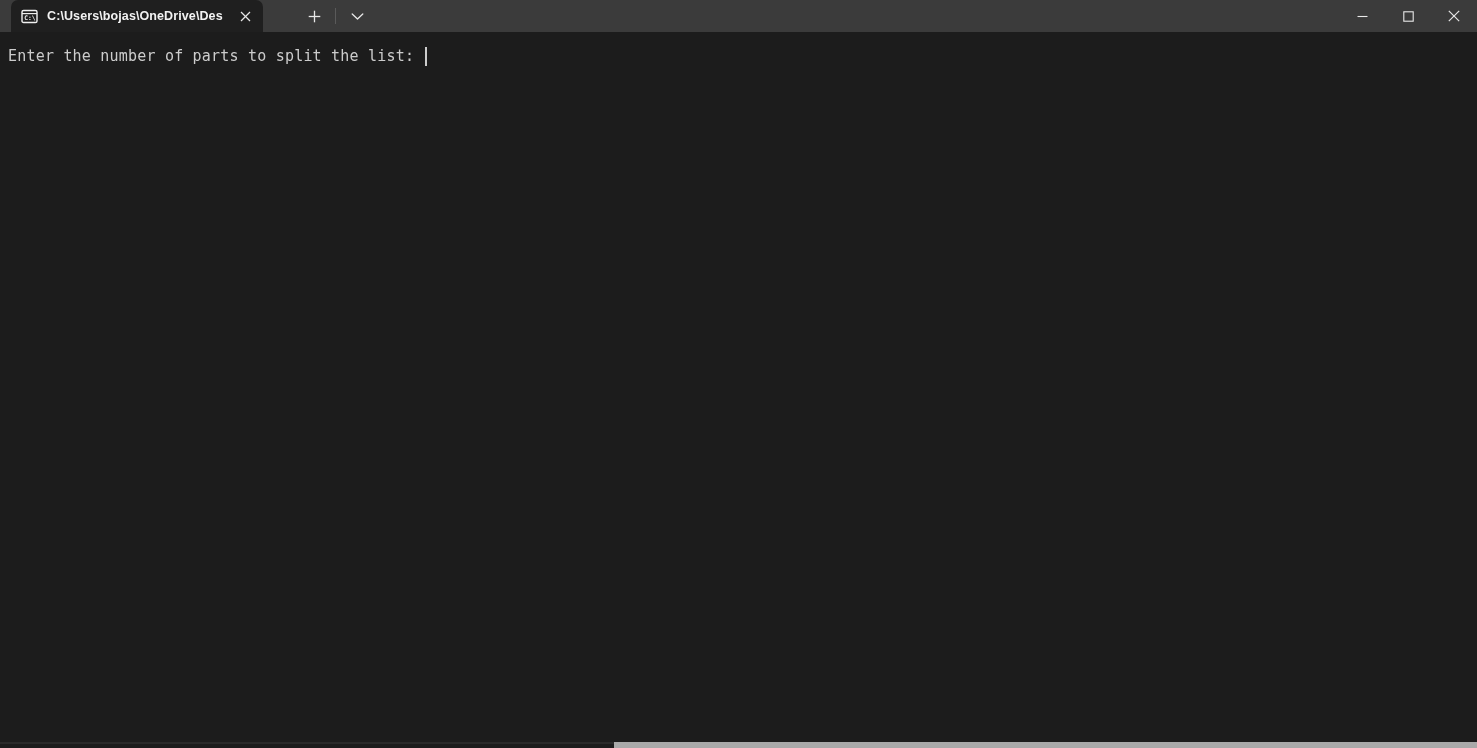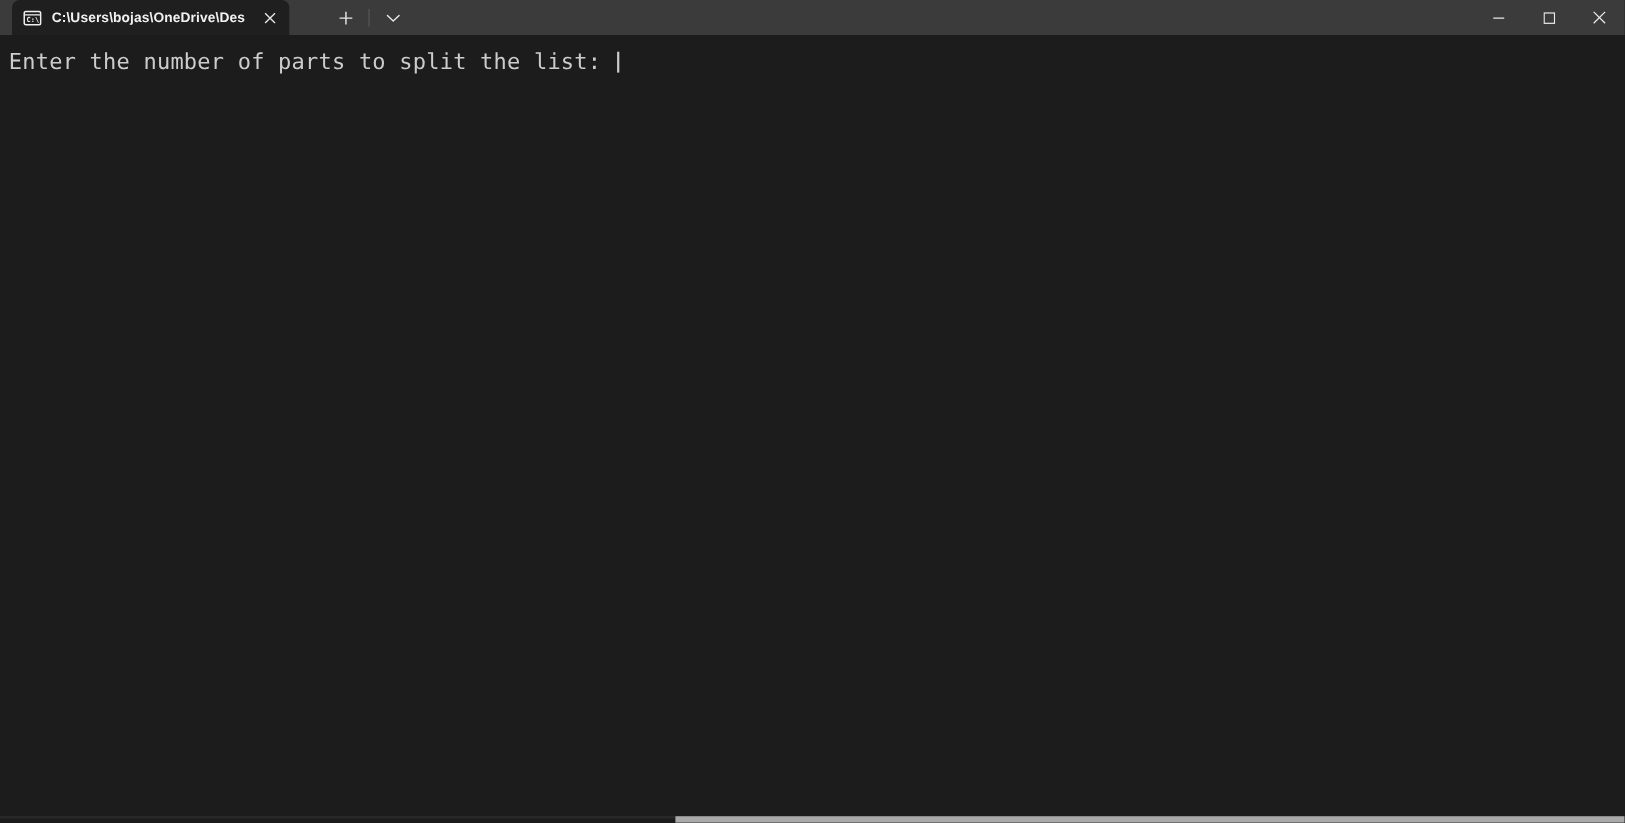--- a/index.html
+++ b/index.html
@@ -139,21 +139,21 @@
     flex: 1 1 auto;
     background: #1c1c1c;
     overflow: hidden;
   }
 
   .term-line {
     position: absolute;
     top: 13px;
     left: 8px;
     font-family: "DejaVu Sans Mono", "Liberation Mono", monospace;
-    font-size: 20px;
+    font-size: 15px;
     line-height: 22px;
     color: #cccccc;
     white-space: pre;
     letter-spacing: 0.2px;
     display: flex;
     align-items: center;
   }
 
   .caret {
     display: inline-block;

